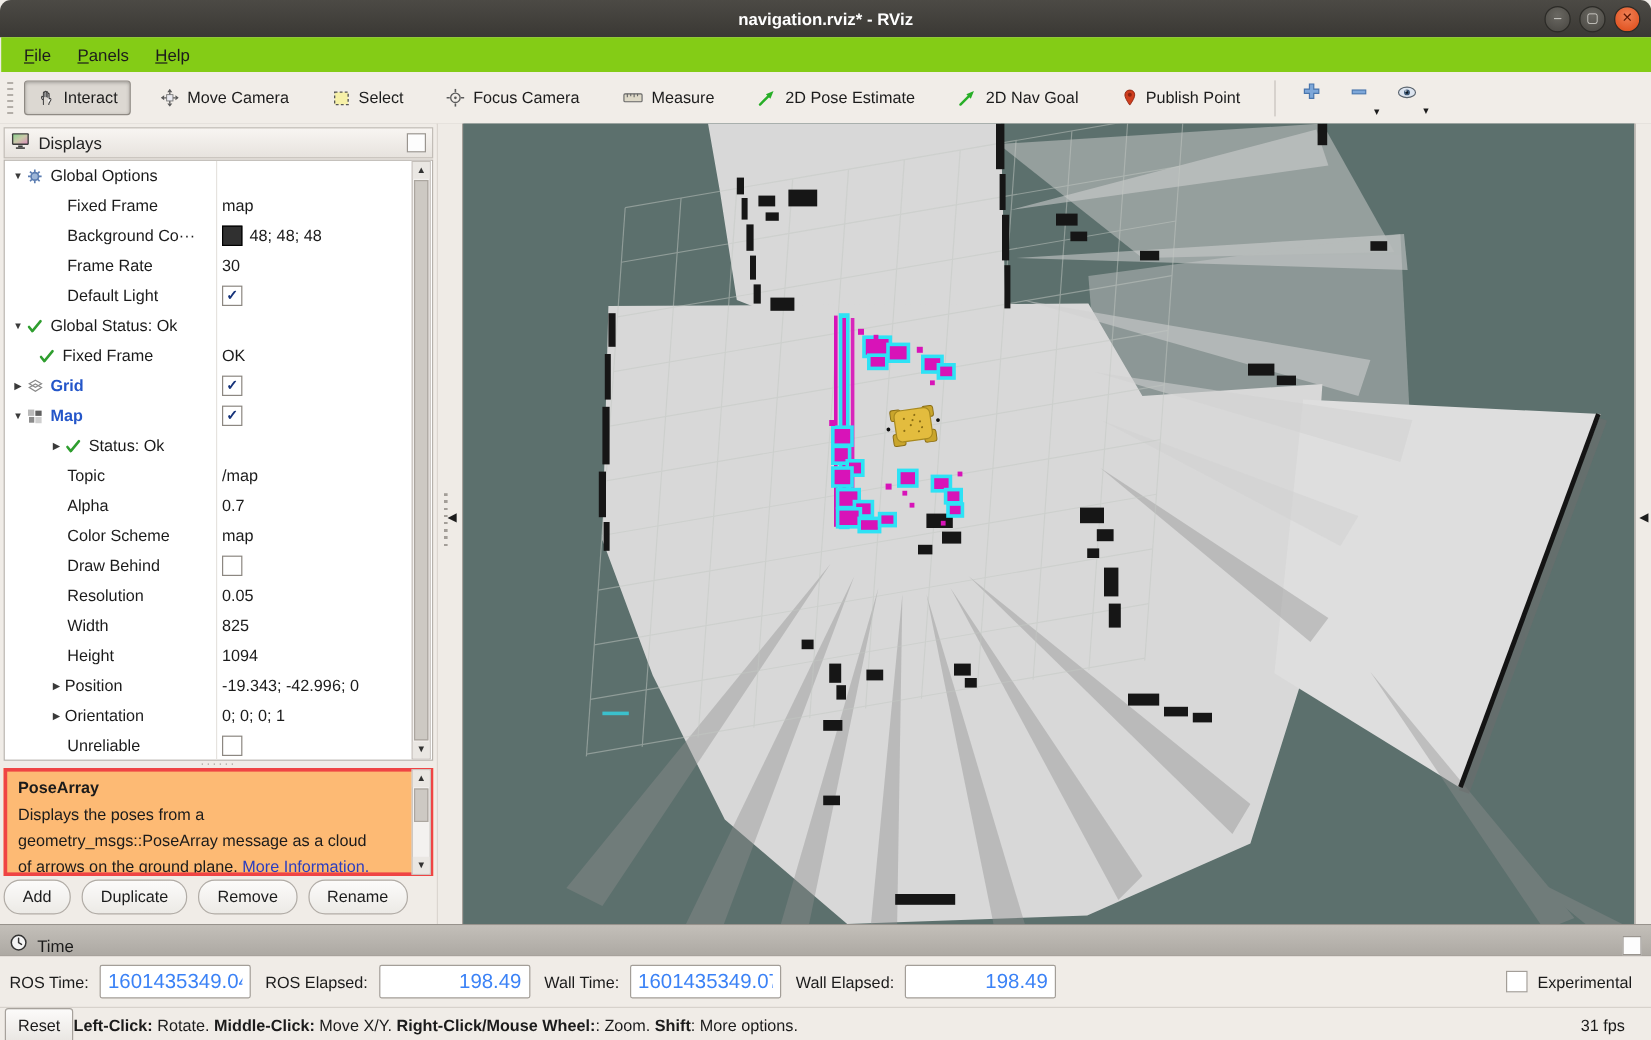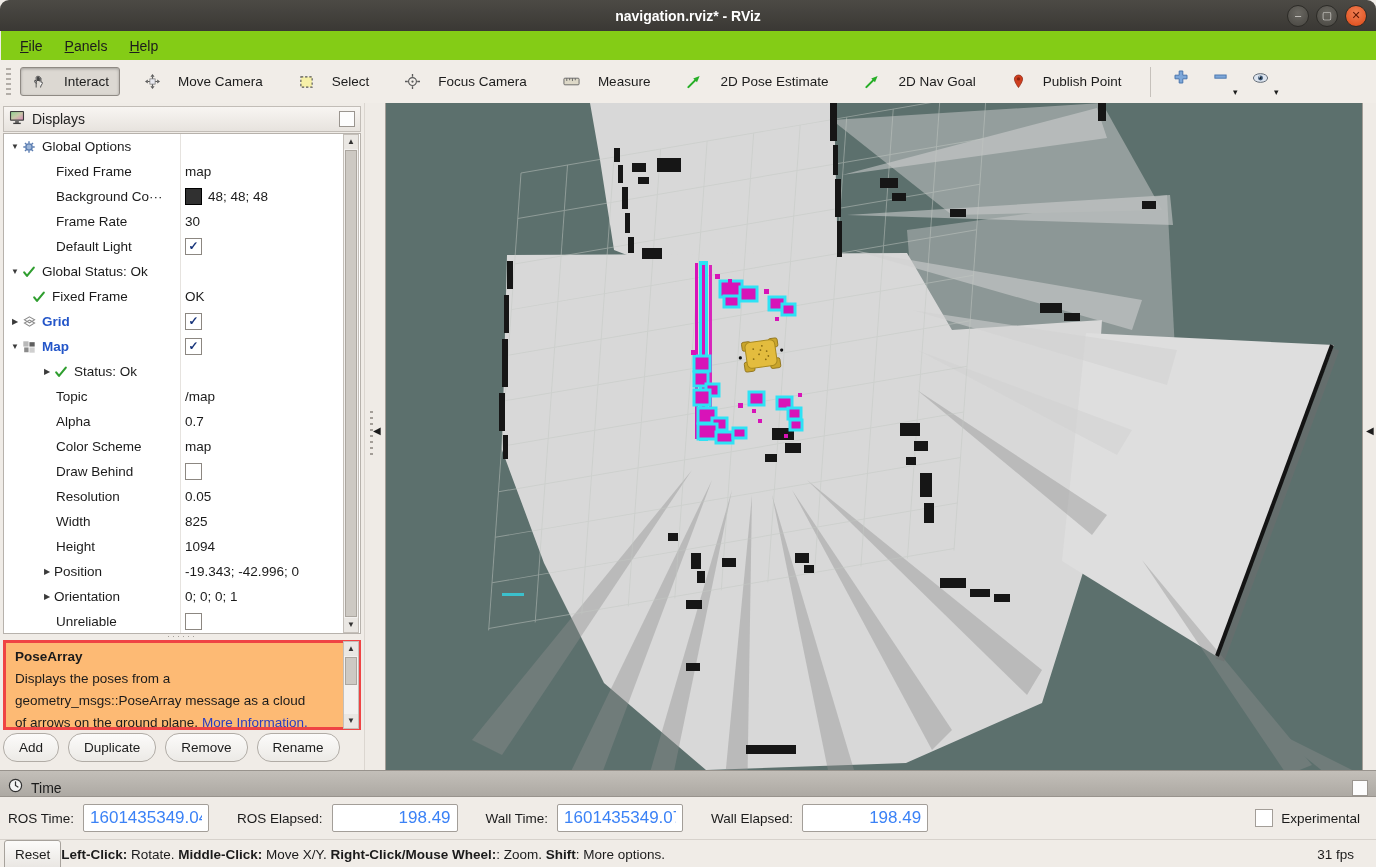--- a/index.html
+++ b/index.html
@@ -20,21 +20,21 @@
   
   .menubar{position:absolute;top:31px;left:1px;right:0;height:29px;background:#84cc16;
     border-bottom:1px solid #d7d2cc;display:flex;align-items:center;padding-left:8px;}
   .mi{padding:4px 11px;font-size:14px;color:#1c1c1c;}
 
   
   .toolbar{position:absolute;top:60px;left:0;right:0;height:43px;background:#f1ede8;
     border-bottom:1px solid #c9c4be;display:flex;align-items:center;}
   .thandle{width:5px;height:28px;margin:0 5px 0 6px;
     background:repeating-linear-gradient(to bottom,#b3aea8 0 2px,transparent 2px 5px);}
-  .tool{display:flex;align-items:center;gap:18px;padding:6px 10px;margin:0 7px;
+  .tool{display:flex;align-items:center;gap:7px;padding:6px 10px;margin:0 7px;
     font-size:13.5px;color:#1c1c1c;border:1px solid transparent;border-radius:3px;white-space:nowrap;}
   .tool.active{background:#dcd8d2;border:1px solid #8f8a84;box-shadow:inset 0 1px 3px rgba(0,0,0,.28);margin-left:4px;}
   .tool .icn{display:flex;align-items:center;}
   .tsep{width:1px;height:30px;background:#c6c1bb;margin:0 10px;}
   .xtool{position:relative;display:flex;align-items:center;padding:2px 12px 8px 12px;}
   .caret{position:absolute;right:2px;bottom:-1px;font-size:9px;color:#1c1c1c;}
 
   
   .main{position:absolute;top:103px;left:0;width:1110px;height:667px;display:flex;}
   .displays{width:364px;background:#f0ece7;position:relative;flex:none;}
@@ -87,21 +87,21 @@
   .cm-cell{fill:var(--cm-fill,#d813b8);stroke:var(--cm-stroke,#2ee2f5);stroke-width:3;}
   .cm-speck{fill:var(--cm-fill,#d813b8);}
   .robot-body{fill:var(--robot,#e3bc3e);stroke:#a8891f;}
 
   
   .timehead{position:absolute;top:770px;left:0;right:0;height:27px;
     background:linear-gradient(#c3bfb9,#adA9a3);border-top:1px solid #98938d;border-bottom:1px solid #98938d;
     display:flex;align-items:flex-end;gap:8px;padding:0 8px;font-size:14px;color:#1b1b1b;box-sizing:border-box;}
   .timerow{position:absolute;top:797px;left:0;right:0;height:42px;background:#f0ece7;
     display:flex;align-items:center;padding:0 8px;font-size:13.5px;color:#1b1b1b;box-sizing:border-box;}
-  .tfield{display:flex;align-items:center;gap:9px;margin-right:28px;}
+  .tfield{display:flex;align-items:center;gap:9px;margin-right:12px;}
   .tinput{width:112px;height:26px;border:1px solid #a39e98;border-radius:2px;background:#fff;
     font-family:"Liberation Sans",sans-serif;font-size:17px;padding:0 6px;color:#3b82f6;text-align:right;}
   .expwrap{margin-left:auto;display:flex;align-items:center;gap:8px;padding-right:8px;}
   .cb2{width:16px;height:16px;border:1px solid #a39e98;background:#fff;}
 
   
   .statusbar{position:absolute;top:839px;left:0;right:0;height:28px;background:#f0ece7;
     border-top:1px solid #d7d2cc;display:flex;align-items:center;gap:0;padding:2px 6px 0 4px;
     font-size:13.5px;color:#1b1b1b;box-sizing:border-box;}
   .reset{height:27px;padding:0 10px;background:linear-gradient(#fcfbfa,#e9e6e2);

